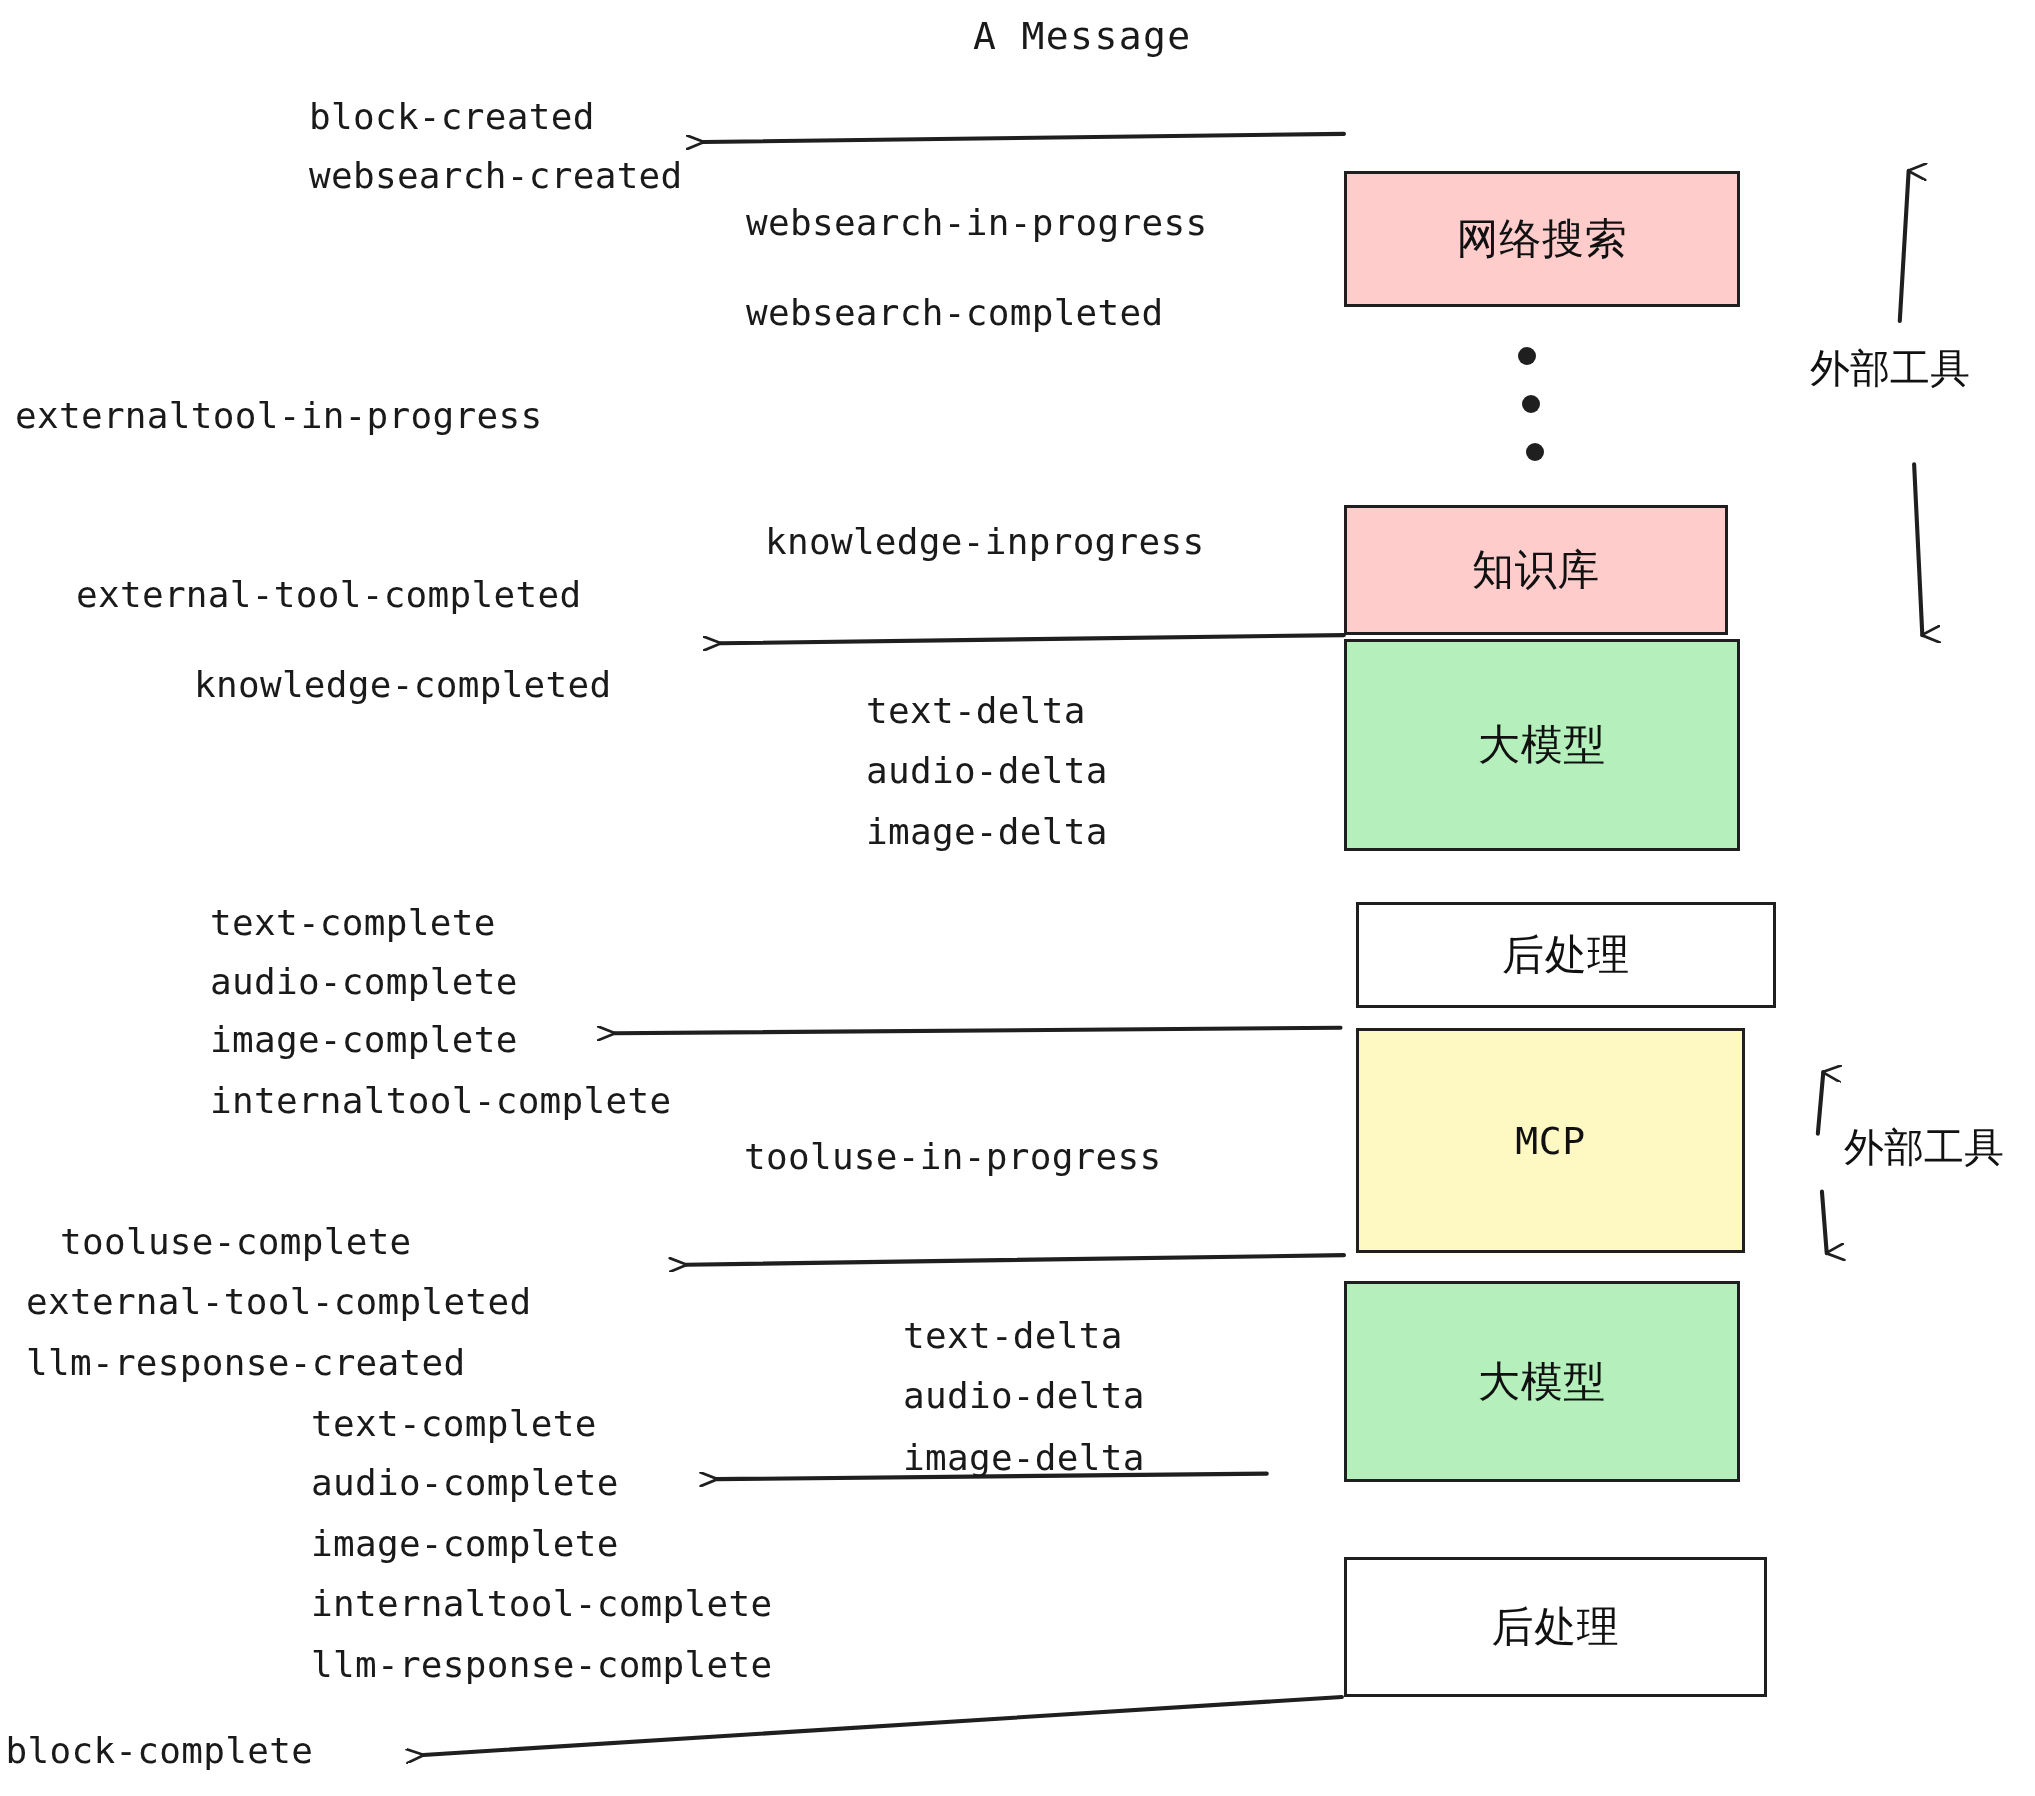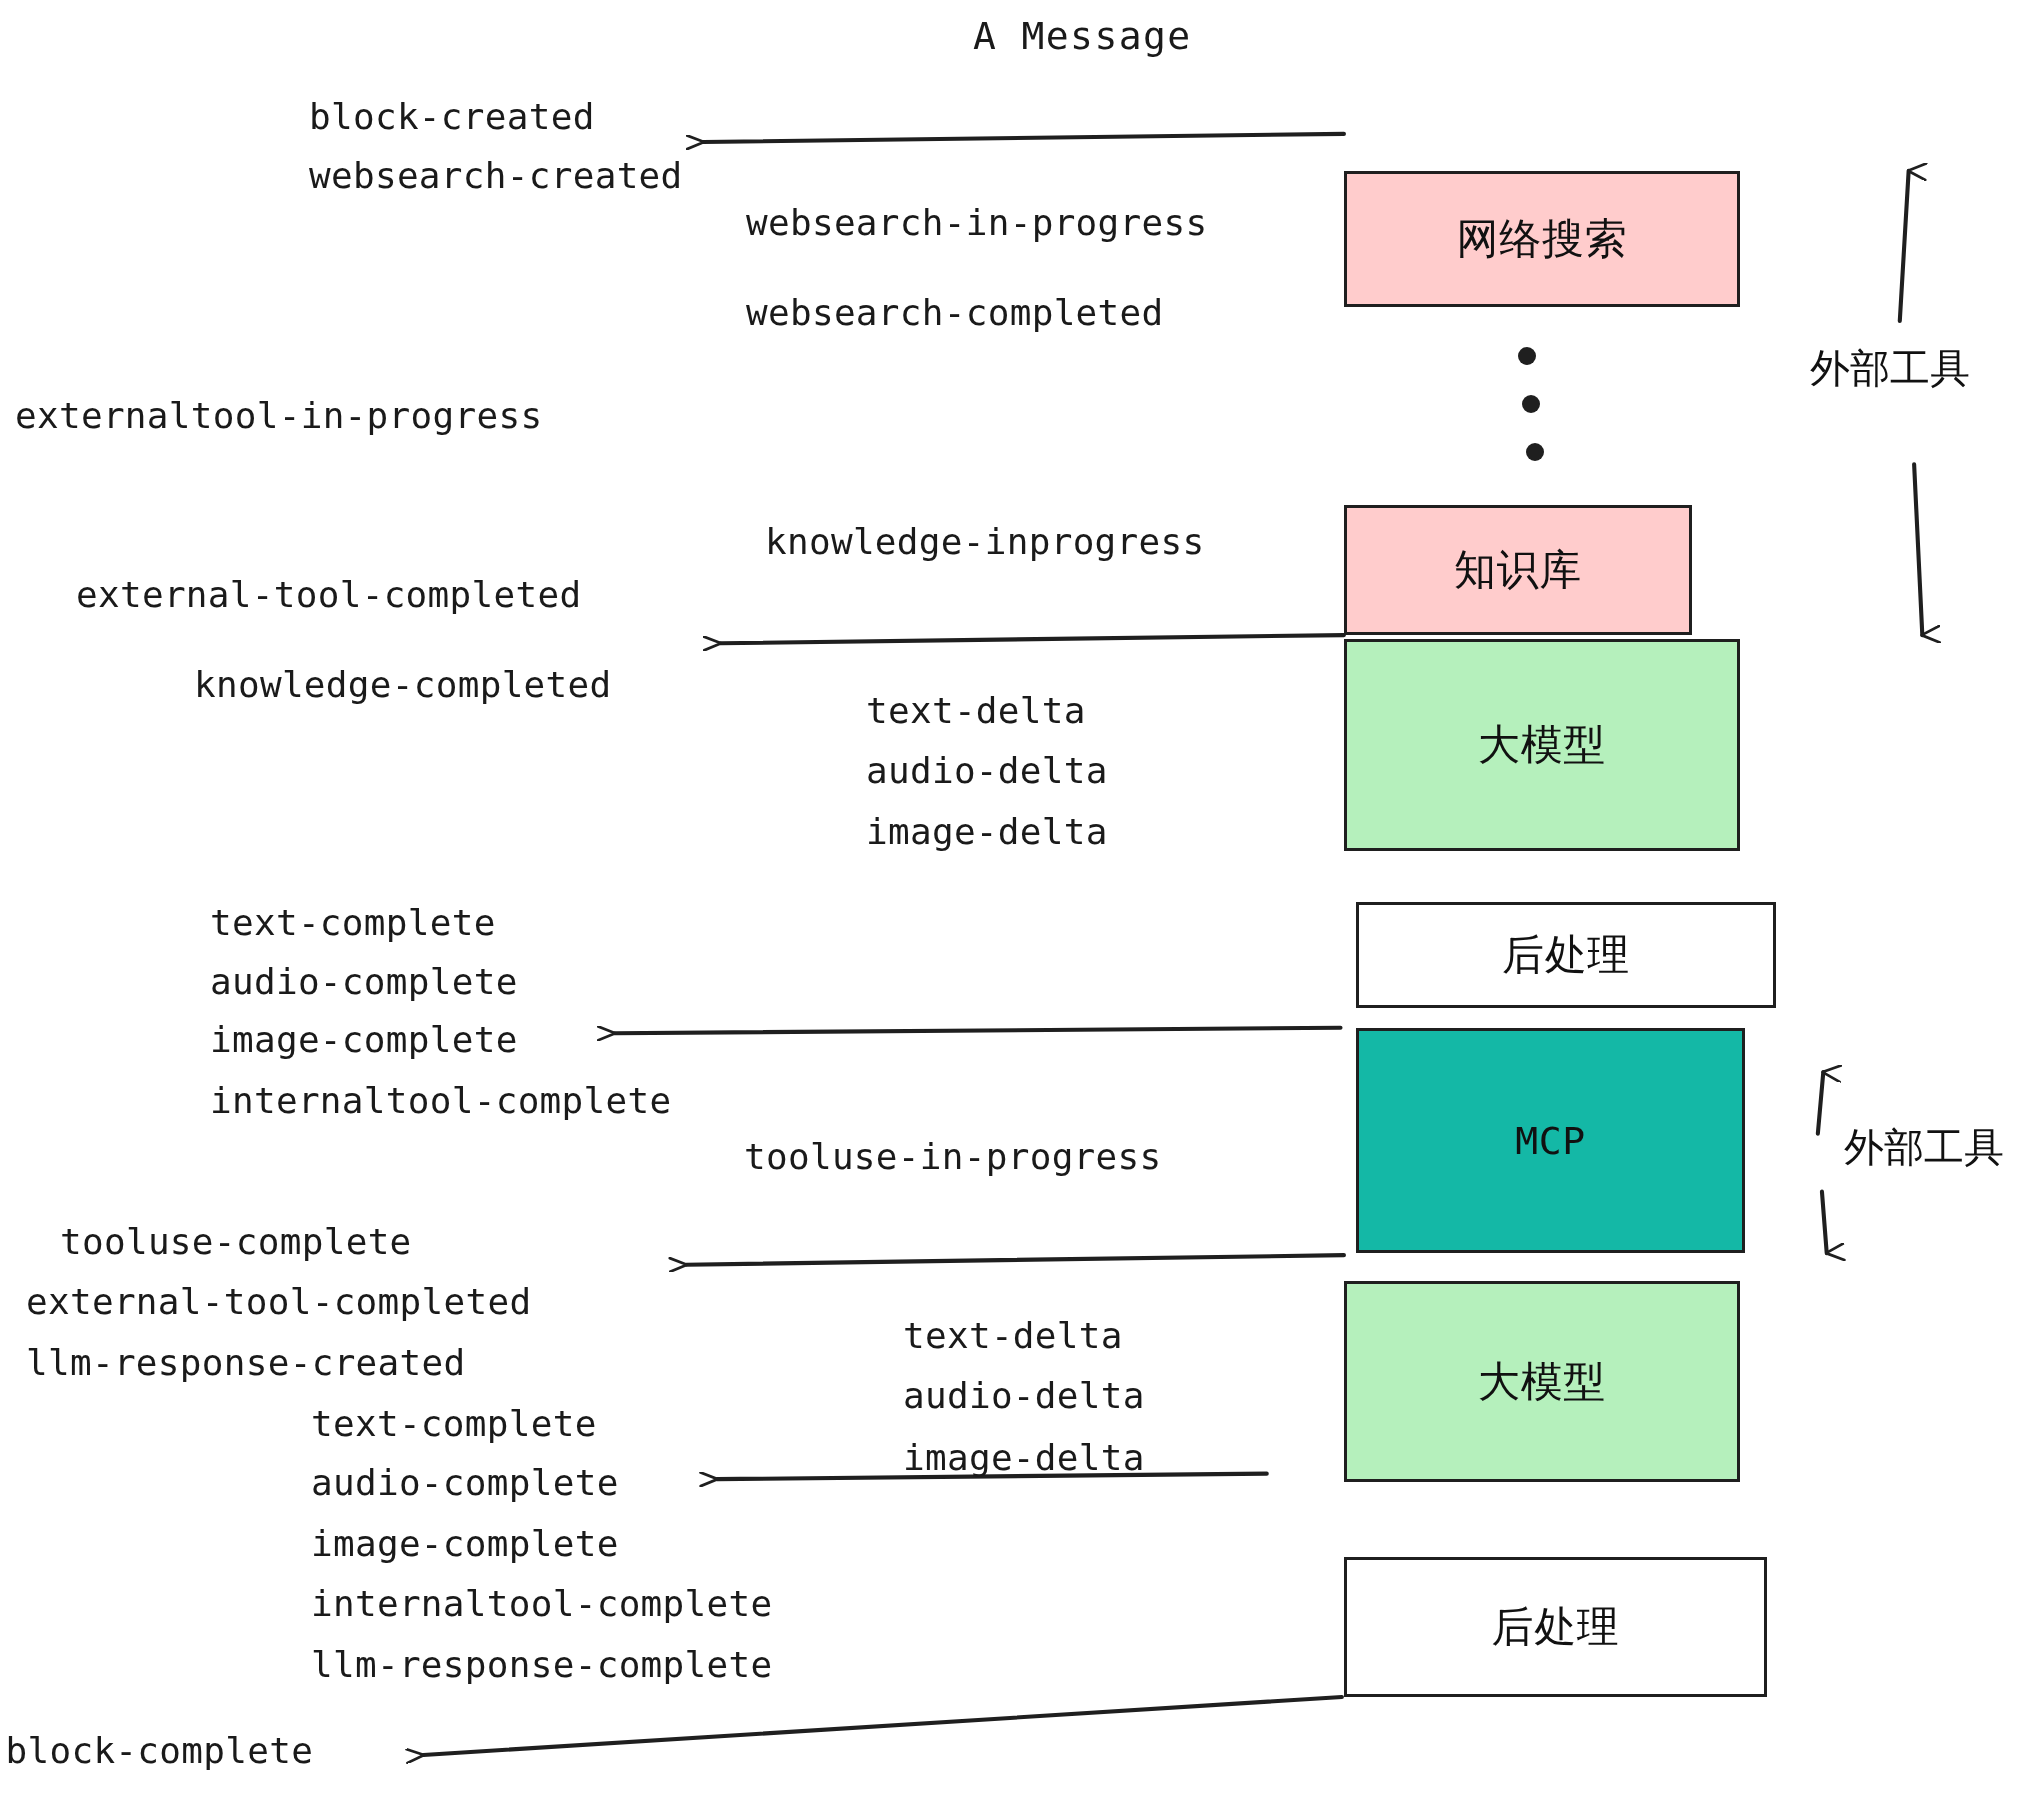--- a/index.html
+++ b/index.html
@@ -125,33 +125,33 @@
       <path d="M2668,1745 L2675,1835" fill="none" stroke="#1f1f1f" stroke-width="6" marker-end="url(#ahD)" stroke-linecap="round"></path>
     </g>
   </svg>
 
   <div class="title" style="left:973px; top:13.7px;">A Message</div>
 
   <div class="node" style="left:1344px; top:171px; width:396px; height:136px; background:#FFCCCC;">
     <span class="node-label">网络搜索</span>
   </div>
 
-  <div class="node" style="left:1344px; top:505px; width:348px; height:130px; background:#FFCCCC;">
+  <div class="node" style="left:1344px; top:505px; width:384px; height:130px; background:#FFCCCC;">
     <span class="node-label">知识库</span>
   </div>
 
   <div class="node" style="left:1344px; top:639px; width:396px; height:212px; background:#B5F0BC;">
     <span class="node-label">大模型</span>
   </div>
 
   <div class="node" style="left:1356px; top:902px; width:420px; height:106px; background:#FFFFFF;">
     <span class="node-label">后处理</span>
   </div>
 
-  <div class="node" style="left:1356px; top:1028px; width:389px; height:225px; background:#14b8a6;">
+  <div class="node" style="left:1356px; top:1028px; width:389px; height:225px; background:#fef9c3;">
     <span class="node-label mono">MCP</span>
   </div>
 
   <div class="node" style="left:1344px; top:1281px; width:396px; height:201px; background:#B5F0BC;">
     <span class="node-label">大模型</span>
   </div>
 
   <div class="node" style="left:1344px; top:1557px; width:423px; height:140px; background:#FFFFFF;">
     <span class="node-label">后处理</span>
   </div>

